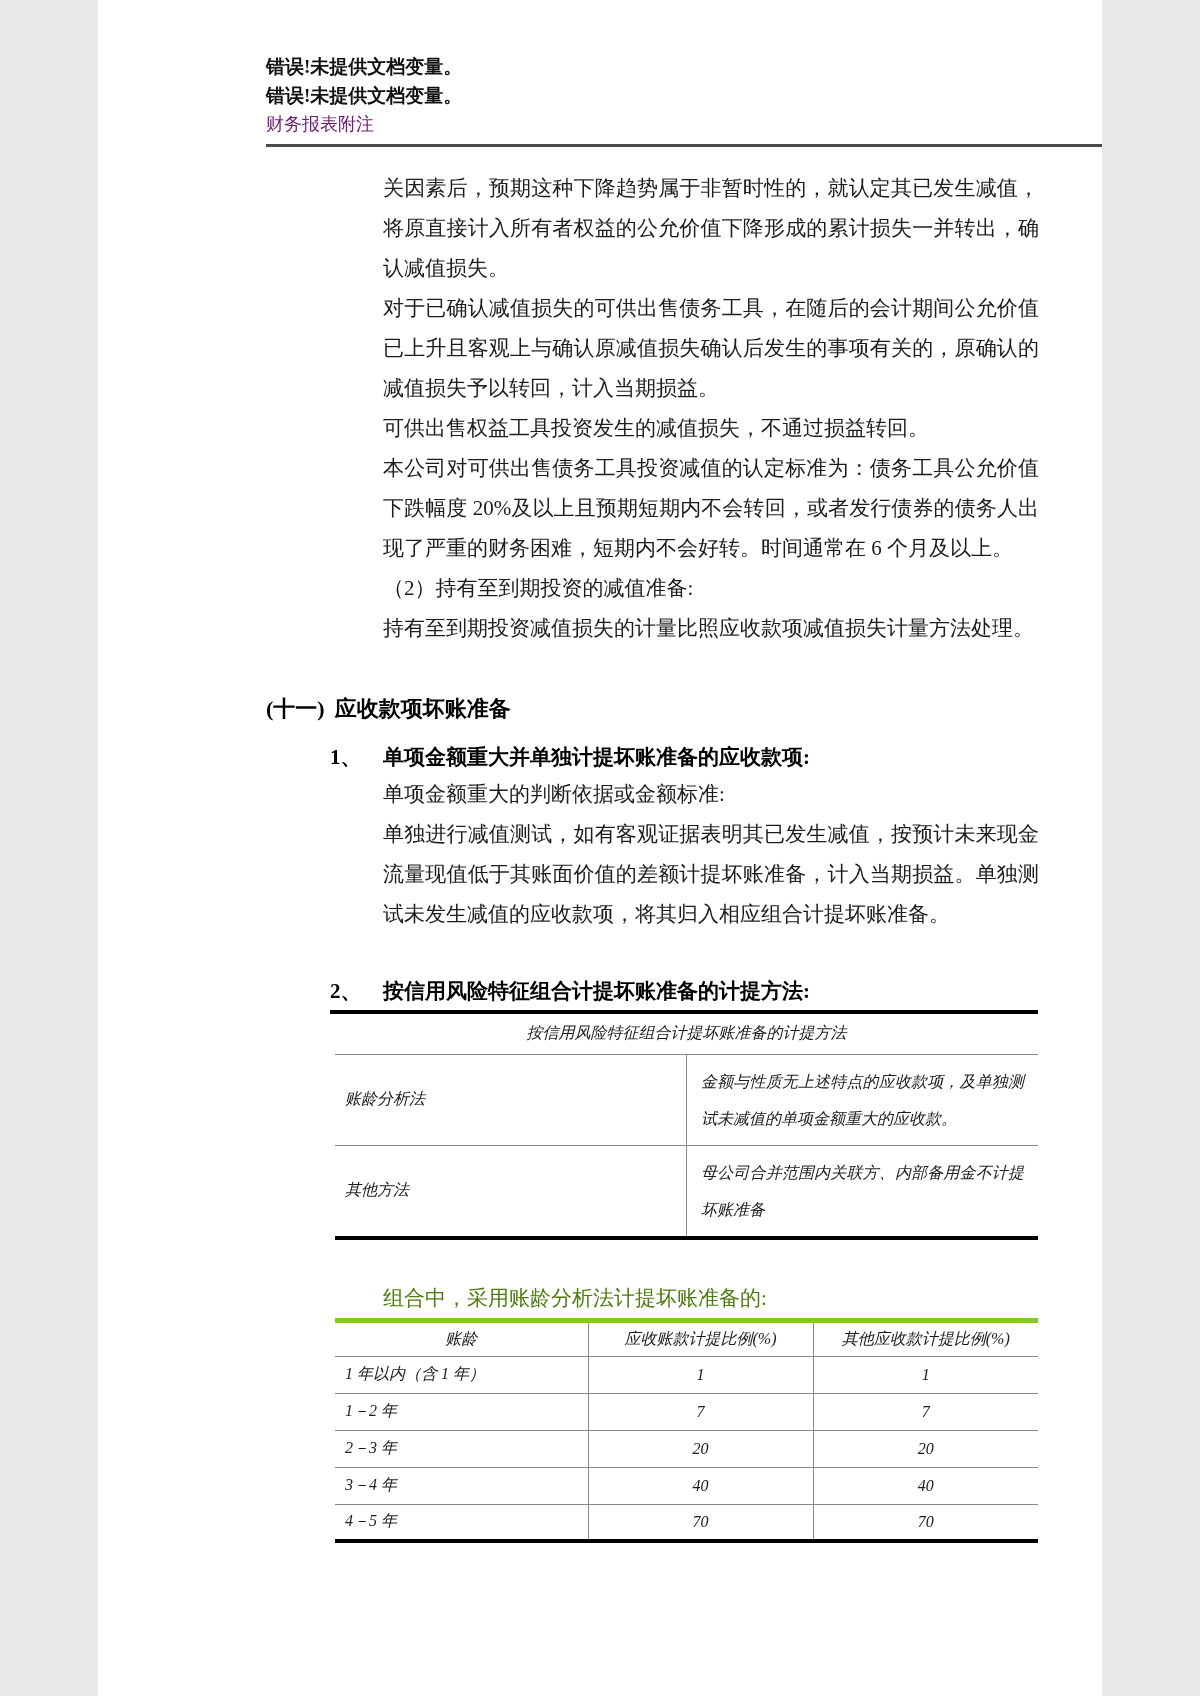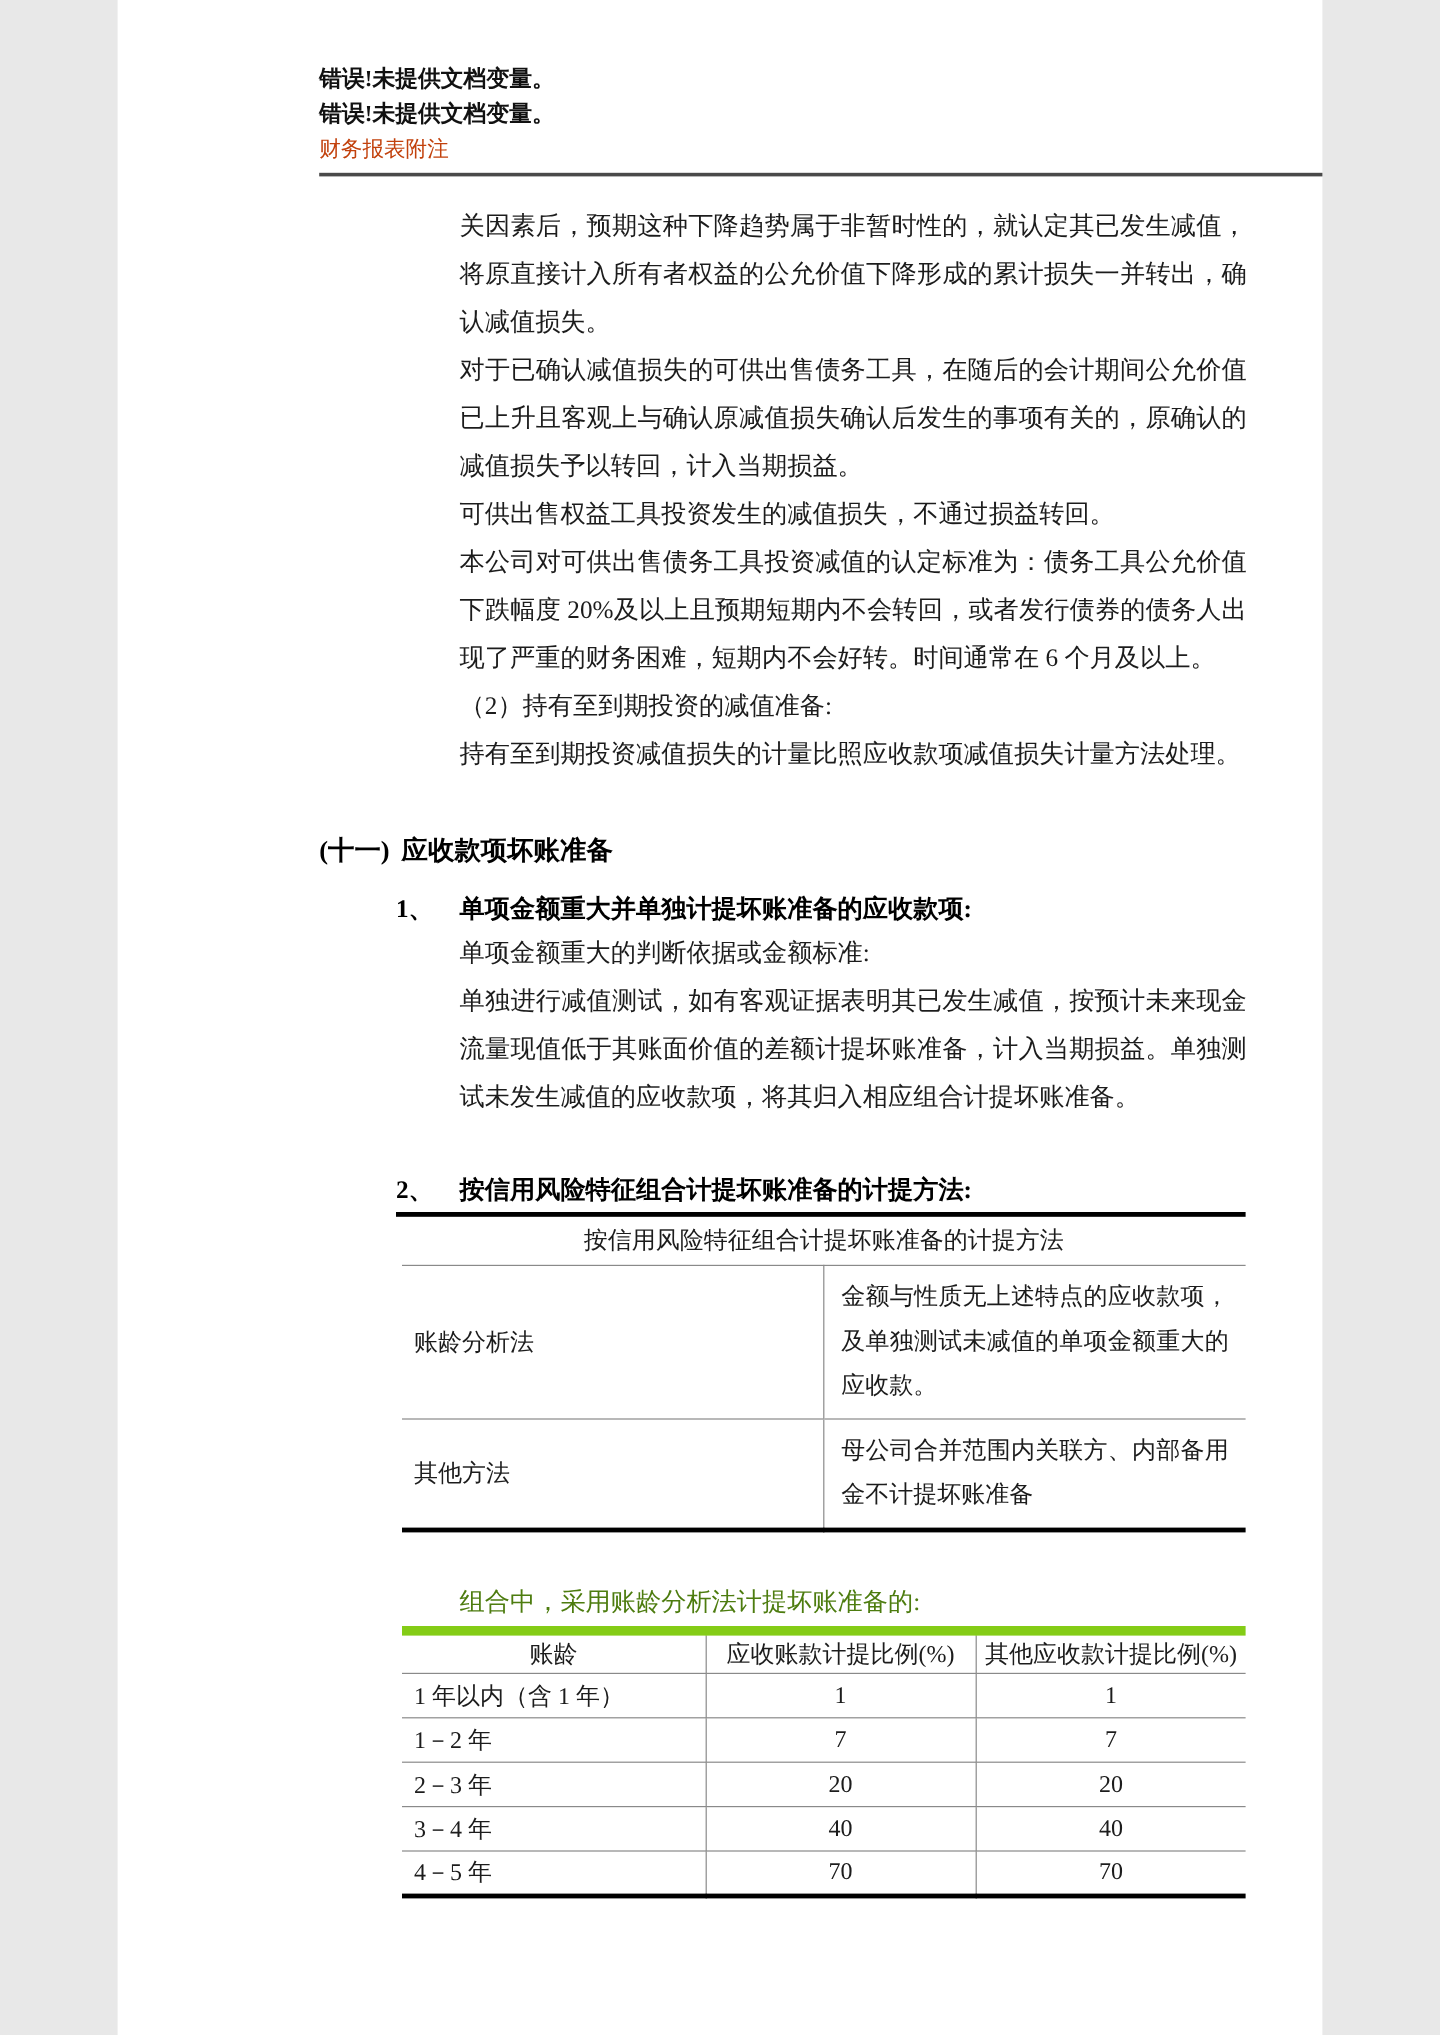--- a/index.html
+++ b/index.html
@@ -10,21 +10,21 @@
     height: 1696px;
     margin: 0 auto;
     background: #ffffff;
     color: #1f1f1f;
     font-family: "Liberation Serif", "DejaVu Serif", serif;
     overflow: hidden;
   }
   
   .doc-header { margin: 52px 0 0 168px; }
   .hdr-bold   { font-size: 19px; line-height: 29px; font-weight: bold; color: #111; }
-  .hdr-plain  { font-size: 18px; line-height: 28px; color: #c2410c; }
+  .hdr-plain  { font-size: 18px; line-height: 28px; color: #701a75; }
   .header-rule {
     margin: 6px 0 0 168px;
     width: 888px;
     border-top: 3px solid #4a4a4a;
   }
   
   .body-text { margin-left: 285px; width: 656px; }
   .body-text p {
     font-size: 21px;
     line-height: 40px;
@@ -58,22 +58,23 @@
     width: 708px;
     padding-bottom: 4px;
     border-bottom: 4px solid #000;
   }
   
   table {
     margin-left: 237px;
     width: 703px;
     border-collapse: collapse;
     table-layout: fixed;
-    font-size: 20px;
+    font-size: 16px;
     color: #1c1c1c;
+    font-style: italic;
   }
   .method-table { border-bottom: 4px solid #000; }
   .method-table .t-title td {
     height: 40px;
     text-align: center;
     vertical-align: middle;
     border-bottom: 1px solid #8a8a8a;
   }
   .method-table .r1 td { height: 68px; }
   .method-table .r2 td { height: 42px; }
@@ -84,21 +85,21 @@
     border-right: 1px solid #8a8a8a;
   }
   .method-table td.c2 {
     padding: 8px 14px;
     vertical-align: middle;
     line-height: 37px;
     text-align: justify;
   }
   .method-table .r1 { border-bottom: 1px solid #8a8a8a; }
   .note { margin: 44px 0 0 285px; font-size: 21px; line-height: 28px; color: #4d7c0f; }
-  .aging-table { margin-top: 6px; border-top: 8px solid #84cc16; border-bottom: 4px solid #000; }
+  .aging-table { margin-top: 6px; border-top: 5px solid #84cc16; border-bottom: 4px solid #000; }
   .aging-table th, .aging-table td {
     font-weight: normal;
     vertical-align: middle;
     border-bottom: 1px solid #8a8a8a;
   }
   .aging-table tr:last-child td { border-bottom: none; }
   .aging-table th { height: 36px; text-align: center; }
   .aging-table td { height: 37px; text-align: center; }
   .aging-table .a1 { width: 253px; }
   .aging-table .a2 { width: 225px; }

